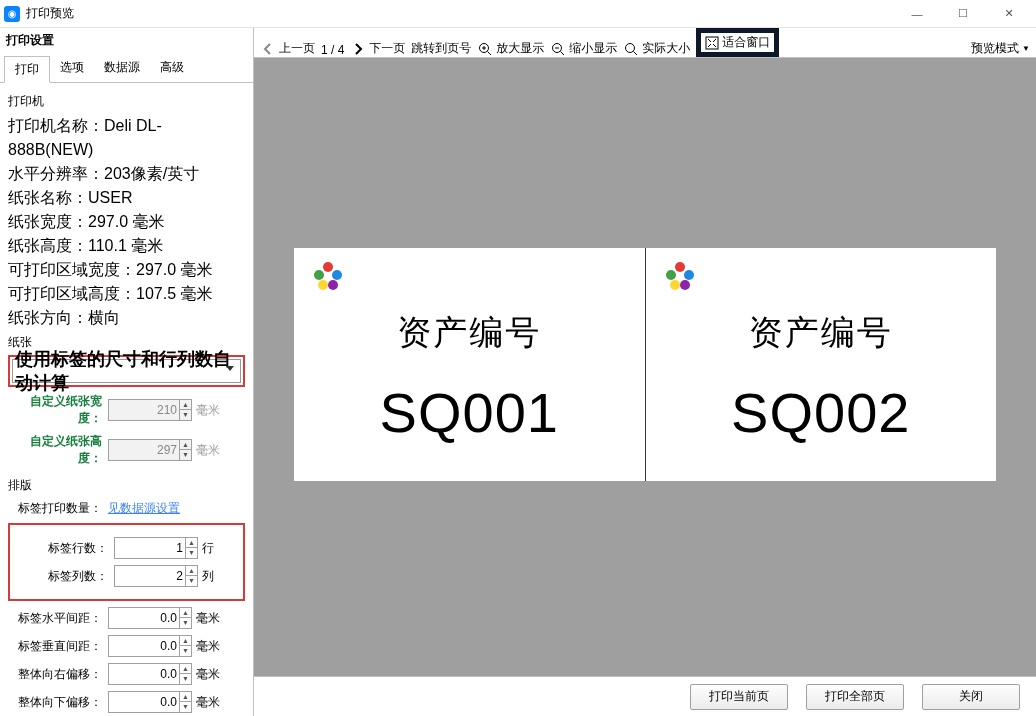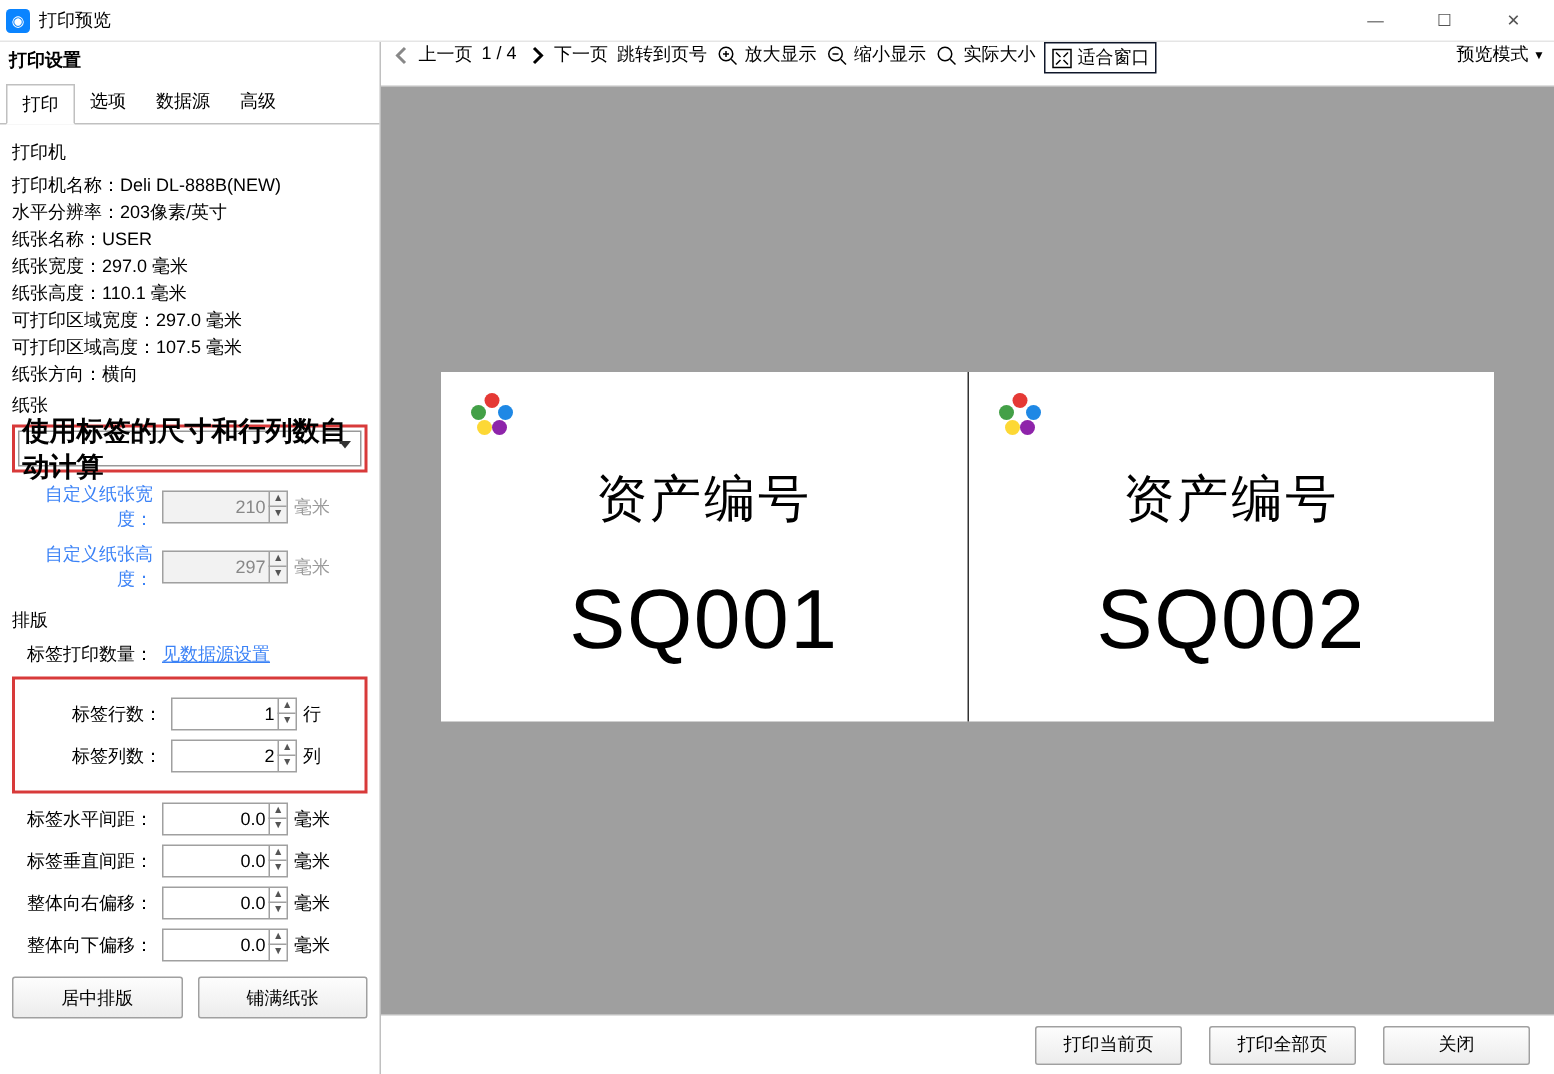--- a/index.html
+++ b/index.html
@@ -11,43 +11,43 @@
 .win-ctrls .wbtn { width: 46px; height: 28px; display: flex; align-items: center; justify-content: center; color: #555; font-size: 11px; }
 .main { flex: 1; display: flex; min-height: 0; }
 .leftpanel { width: 254px; background: #fff; border-right: 1px solid #c0c0c0; display: flex; flex-direction: column; }
 .panel-head { font-weight: bold; padding: 4px 6px; font-size: 12px; }
 .tabs { display: flex; border-bottom: 1px solid #c0c0c0; padding: 0 4px; margin-top: 2px; }
 .tab { padding: 4px 10px; font-size: 12px; cursor: pointer; }
 .tab.active { border: 1px solid #c0c0c0; border-bottom: 1px solid #fff; background: #fff; position: relative; top: 1px; }
 .lp-body { flex: 1; padding: 6px 8px; overflow-y: auto; }
 .section-title { font-size: 12px; margin: 4px 0 4px 0; }
 .wide-btn { width: 100%; height: 26px; background: linear-gradient(#fdfdfd,#ececec); border: 1px solid #a0a0a0; border-radius: 2px; font-size: 12px; cursor: pointer; margin-bottom: 4px; }
-.info-lines { font-size: 12px; line-height: 1.5; margin-bottom: 0; }
+.info-lines { font-size: 16px; line-height: 1.5; margin-bottom: 0; }
 .combo-wrap { border: 2px solid #d83a3a; padding: 2px; margin: 2px 0 6px 0; }
 .combo { width: 100%; height: 24px; border: 1px solid #999; background: #fff; display: flex; align-items: center; padding: 0 2px; font-size: 18px; position: relative; font-weight: bold; }
 .combo .tri { position: absolute; right: 6px; top: 6px; width: 0; height: 0; border-left: 4px solid transparent; border-right: 4px solid transparent; border-top: 5px solid #333; }
 .form-row { display: flex; align-items: center; margin: 6px 0; }
 .form-row label { width: 100px; text-align: right; font-size: 12px; padding-right: 6px; }
-.form-row label.disabled { color: #3b82f6; }
+.form-row label.disabled { color: #15803d; font-weight: bold; }
 .spin { width: 84px; height: 22px; border: 1px solid #a0a0a0; background: #fff; display: flex; align-items: center; padding: 0 14px 0 4px; font-size: 12px; text-align: right; justify-content: flex-end; position: relative; }
 .spin.disabled { background: #f2f2f2; color: #888; }
 .spin .up, .spin .dn { position: absolute; right: 0; width: 12px; height: 10px; border-left: 1px solid #a0a0a0; font-size: 7px; text-align: center; line-height: 10px; color: #555; }
 .spin .up { top: 0; border-bottom: 1px solid #a0a0a0; }
 .spin .dn { bottom: 0; }
 .unit { margin-left: 4px; font-size: 12px; }
 .unit.disabled { color: #9a9a9a; }
 .link-like { color: #3b82f6; text-decoration: underline; cursor: pointer; }
 .redbox { border: 2px solid #d83a3a; padding: 6px 4px; margin: 4px 0; }
 .btn-pair { display: flex; gap: 10px; margin-top: 10px; }
 .btn-pair button { flex: 1; height: 28px; background: linear-gradient(#fdfdfd,#ececec); border: 1px solid #a0a0a0; border-radius: 2px; font-size: 12px; cursor: pointer; }
 .rightarea { flex: 1; display: flex; flex-direction: column; background: #9f9f9f; }
-.r-toolbar { height: 30px; background: #fff; border-bottom: 1px solid #c0c0c0; display: flex; align-items: flex-start; padding: 0 6px; gap: 6px; }
+.r-toolbar { height: 30px; background: #fff; border-bottom: 1px solid #c0c0c0; display: flex; align-items: flex-end; padding: 0 6px; gap: 6px; }
 .tb-item { display: flex; align-items: center; gap: 3px; font-size: 12px; cursor: pointer; }
 .tb-item .ic { width: 16px; height: 16px; display: inline-flex; align-items: center; justify-content: center; }
-.tb-highlight { border: 1px solid #0f172a; padding: 1px 4px; display: flex; align-items: center; gap: 3px; background: #fff; }
+.tb-highlight { border: 5px solid #0f172a; padding: 1px 4px; display: flex; align-items: center; gap: 3px; background: #fff; }
 .tb-spacer { flex: 1; }
 .pagecount { font-size: 12px; }
 .preview-canvas { flex: 1; background: #9f9f9f; position: relative; overflow: hidden; }
 .labels-row { position: absolute; top: 190px; left: 40px; right: 40px; display: flex; }
 .label-card { flex: 1; background: #fff; border-right: 1px solid #333; padding: 14px 16px 36px 16px; display: flex; flex-direction: column; align-items: center; }
 .label-card:last-child { border-right: none; }
 .logo-circle { align-self: flex-start; width: 28px; height: 28px; position: relative; margin-bottom: 10px; margin-left: 4px; }
 .logo-circle .dot { position: absolute; width: 10px; height: 10px; border-radius: 50%; }
 .logo-circle .d1 { background: #e53935; top: 0; left: 9px; }
 .logo-circle .d2 { background: #43a047; top: 8px; left: 0; }

